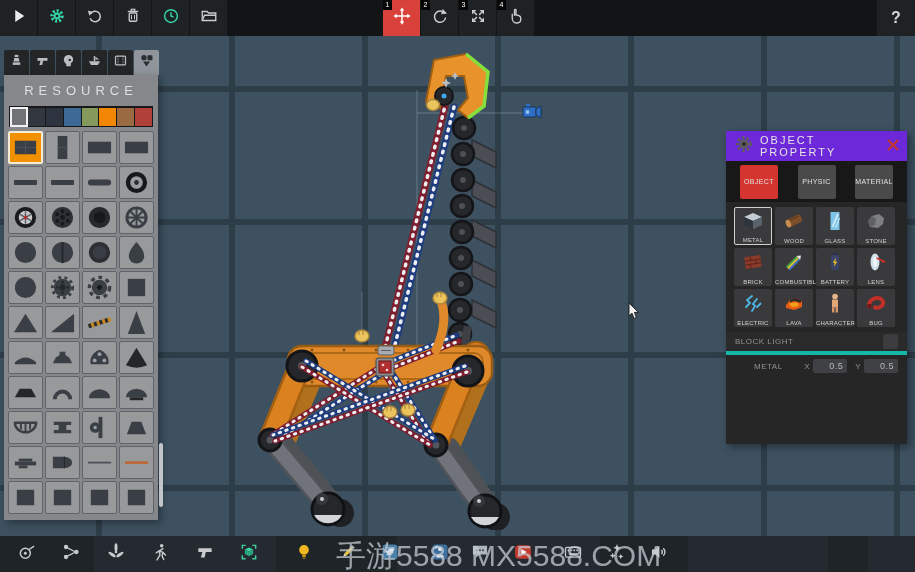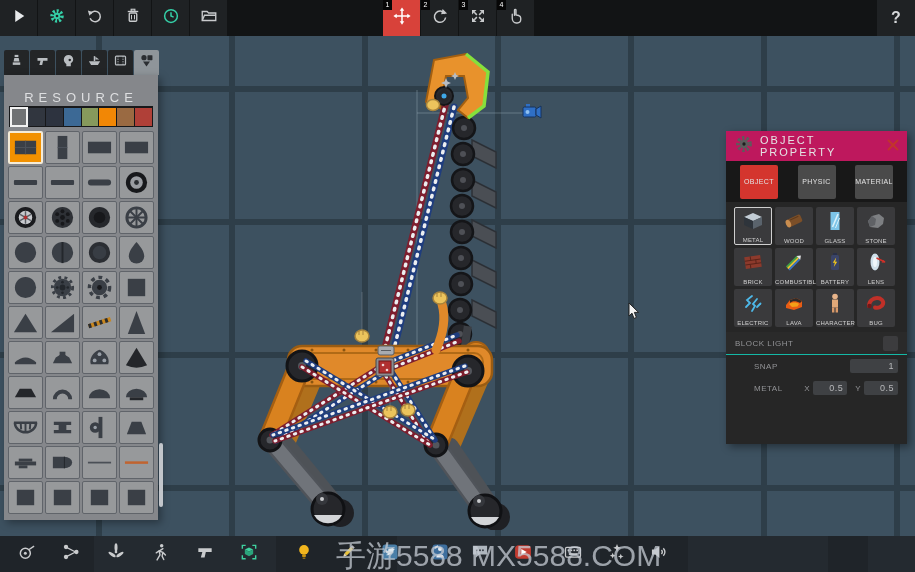--- a/index.html
+++ b/index.html
@@ -22,47 +22,47 @@
   #help-btn{position:absolute;left:877px;top:0;width:38px;height:36px;background:#1f2224;
     color:#d6d8da;font-size:16px;font-weight:bold;display:flex;align-items:center;justify-content:center;cursor:pointer;}
   
   #cat-tabs{position:absolute;left:4px;top:50px;display:flex;gap:1px;}
   .cat-tab{width:25px;height:25px;background:#232527;color:#b9bdc1;display:flex;align-items:center;
     justify-content:center;cursor:pointer;border-radius:2px 2px 0 0;}
   .cat-tab.active{background:#8f959a;color:#2b2e32;}
   
   #res-panel{position:absolute;left:4px;top:75px;width:154px;height:445px;background:#85878b;
     box-shadow:3px 3px 8px rgba(0,0,0,.35);overflow:hidden;}
-  #res-title{height:26px;padding-top:15px;text-align:center;color:#dedfe1;font-size:13px;letter-spacing:5px;}
+  #res-title{height:26px;padding-top:8px;text-align:center;color:#dedfe1;font-size:13px;letter-spacing:5px;}
   #swatches{margin:5px 5px 4px 5px;background:#17181a;padding:1.5px;display:flex;gap:1px;height:21px;}
   .swatch{flex:1;cursor:pointer;}
   .swatch.sel{outline:2px solid #f2f2f2;outline-offset:-1px;}
   #res-grid{padding:0 4px;display:grid;grid-template-columns:repeat(4,1fr);gap:2px;grid-auto-rows:33px;}
   .res-cell{background:#97999b;border:1px solid #60646a;border-radius:2px;display:flex;
     align-items:center;justify-content:center;cursor:pointer;overflow:hidden;}
   .res-cell.sel{background:#f29100;border:2px solid #f5ecd8;}
   #res-scroll{position:absolute;left:159px;top:443px;width:4px;height:64px;background:#c2c6cb;border-radius:2px;}
   
   #prop-panel{position:absolute;left:726px;top:131px;width:181px;height:313px;background:#262626;
     box-shadow:3px 3px 8px rgba(0,0,0,.4);color:#c8c8c8;}
-  #prop-header{height:30px;background:#be185d;display:flex;align-items:center;padding:0 8px;}
+  #prop-header{height:30px;background:#6d28d9;display:flex;align-items:center;padding:0 8px;}
   #prop-title{flex:1;margin-left:6px;font-size:11px;letter-spacing:2px;color:#e4e4e4;}
   #prop-tabs{height:41px;background:#181818;display:flex;align-items:center;justify-content:space-between;padding:0 14px;}
   .ptab{width:38px;height:34px;background:#4a4a4a;border-radius:2px;color:#e2e2e2;font-size:7px;
     letter-spacing:.4px;display:flex;align-items:center;justify-content:center;cursor:pointer;}
   .ptab.active{background:#d4352e;}
   #mat-grid{padding:5px 0 5px 8px;display:grid;grid-template-columns:repeat(4,38px);gap:3px;grid-auto-rows:38px;}
   .mat-cell{background:#3a3a3c;border-radius:2px;position:relative;display:flex;align-items:center;
     justify-content:center;cursor:pointer;}
   .mat-cell.sel{border:1px solid #cfcfcf;}
   .mat-label{position:absolute;bottom:1px;left:0;right:0;text-align:center;font-size:6px;
     letter-spacing:.2px;color:#cfcfcf;white-space:nowrap;}
   .prow{height:22px;display:flex;align-items:center;padding:0 9px;font-size:8px;color:#929396;letter-spacing:.5px;}
   .prow.band{height:23px;background:#2e2e2e;border-top:1px solid #1d1d1d;border-bottom:1px solid #1d1d1d;}
-  .prow.band2{height:23px;background:#2a2a2a;border-bottom:1px solid #14b8a6;}
+  .prow.band2{height:23px;background:#2a2a2a;border-bottom:4px solid #14b8a6;}
   .indent{padding-left:19px;}
   .dropdown{margin-left:auto;width:74px;height:16px;background:#404040;border-radius:3px;display:flex;
     align-items:center;padding:0 6px;font-size:9px;color:#c8c8c8;cursor:pointer;}
   .chev{margin-left:auto;width:0;height:0;border-left:3.5px solid transparent;border-right:3.5px solid transparent;
     border-top:4.5px solid #c8c8c8;}
   .checkbox{margin-left:auto;width:15px;height:15px;border-radius:2px;background:#3c3c3e;cursor:pointer;
     display:flex;align-items:center;justify-content:center;}
   .checkbox.on{background:#5a5a5c;}
   .numfield{height:14px;background:#3f4144;border-radius:2px;font-size:9px;color:#b8b9bb;
     display:flex;align-items:center;justify-content:flex-end;padding:0 4px;}
@@ -830,24 +830,20 @@
               <circle cx="5.5" cy="15" r="2.2" fill="#701818"></circle>
             </svg></span>
           <span class="mat-label">BUG</span>
         </div>
       </div>
     <div class="prow band2">
       <span>BLOCK LIGHT</span>
       <div class="checkbox"></div>
     </div>
     <div class="prow">
-      <span class="indent">SNAP</span>
-      <div class="numfield" style="margin-left:auto;width:48px">1</div>
-    </div>
-    <div class="prow">
       <span class="indent">METAL</span>
       <span class="axis" style="margin-left:auto">X</span>
       <div class="numfield" style="width:34px">0.5</div>
       <span class="axis">Y</span>
       <div class="numfield" style="width:34px">0.5</div>
     </div>
   </div>
 
   <div id="bottombar">
       <div class="bsec" style="left: 0px; width: 94px; background: rgb(31, 36, 41);"></div>

